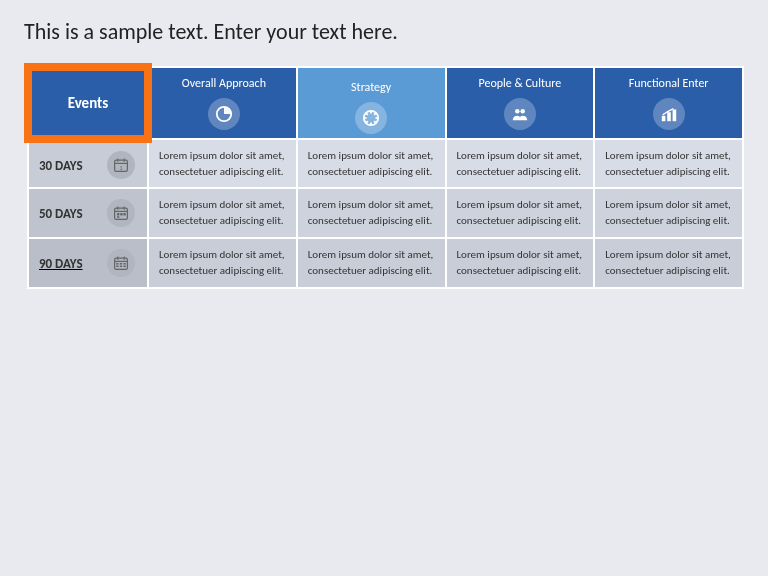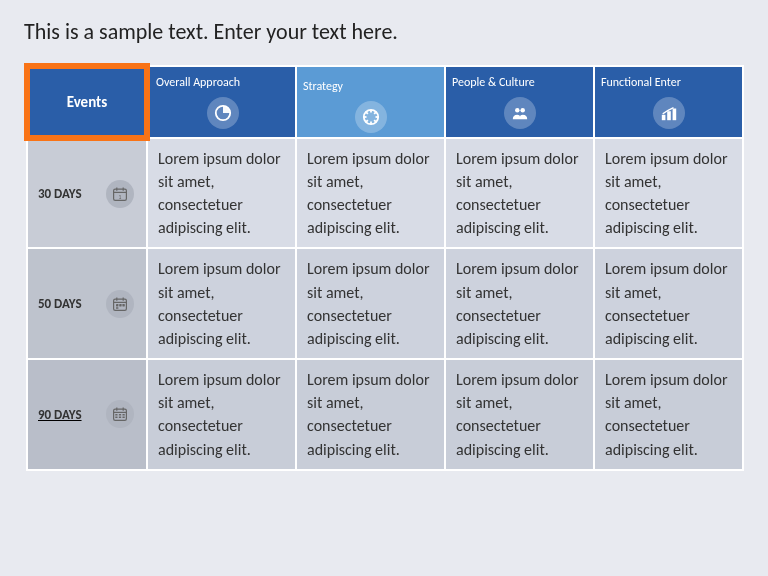--- a/index.html
+++ b/index.html
@@ -31,34 +31,34 @@
     }
 
     table {
       width: 100%;
       border-collapse: collapse;
     }
 
     
     thead tr th {
       padding: 8px 6px;
-      text-align: left;
+      text-align: center;
       vertical-align: bottom;
       font-weight: 400;
     }
 
     .th-events {
       background: #2a5ea8;
       color: #fff;
       font-size: 15px;
       font-weight: 700;
       width: 120px;
       vertical-align: middle;
       text-align: center;
-      border: 6px solid #f97316;
+      border: 8px solid #f97316;
       margin-left: 16px;
     }
 
     .th-col {
       background: #2a5ea8;
       color: #fff;
       font-size: 12px;
       border: 2px solid #fff;
       vertical-align: bottom;
       padding-bottom: 8px;
@@ -140,21 +140,21 @@
       background: #b0b5c0;
       display: flex;
       justify-content: center;
       align-items: center;
       font-size: 14px;
       color: #555;
       flex-shrink: 0;
     }
 
     .td-content {
-      font-size: 16px;
+      font-size: 11px;
       color: #333;
       line-height: 1.45;
       margin-left: 28px;
     }
 
     tbody tr:nth-child(1) td { background: #d8dce6; }
     tbody tr:nth-child(1) td.td-events { background: #c8ccd6; }
     tbody tr:nth-child(2) td { background: #cdd2dd; }
     tbody tr:nth-child(2) td.td-events { background: #bec3cd; }
     tbody tr:nth-child(3) td { background: #c8cdd8; }

